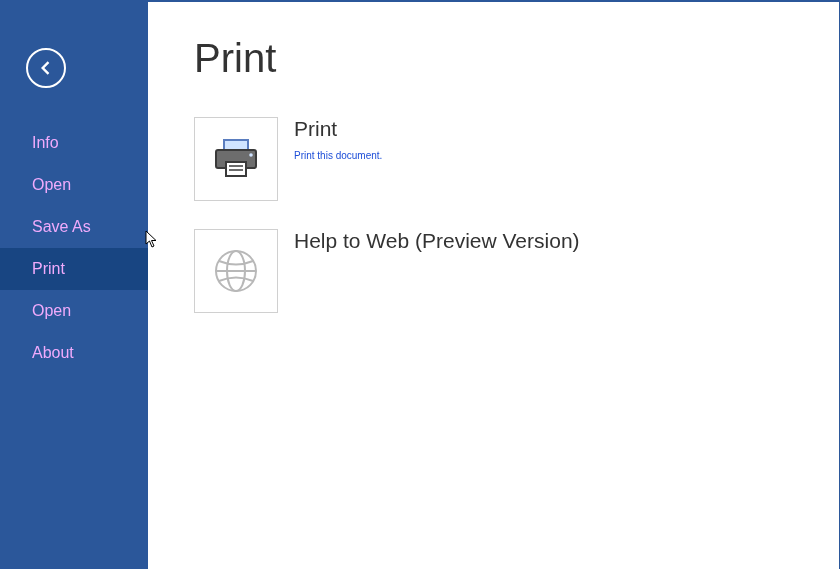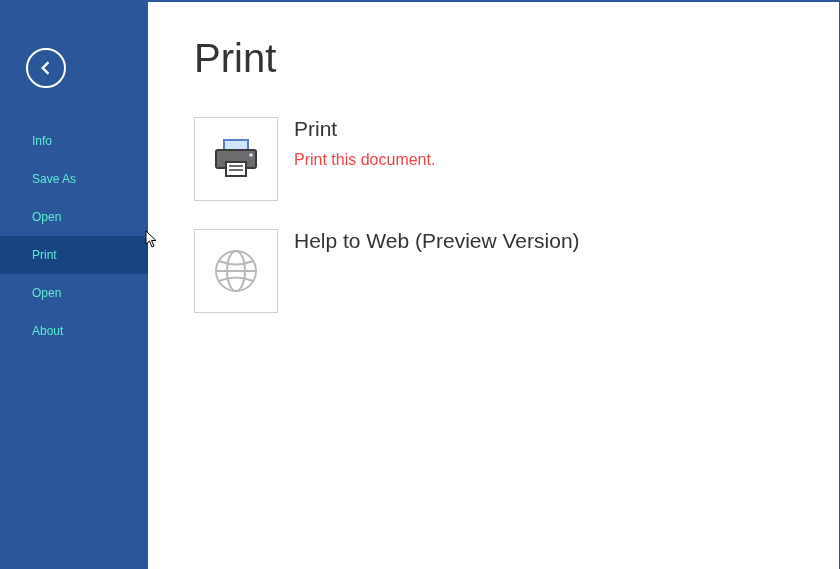--- a/index.html
+++ b/index.html
@@ -10,54 +10,54 @@
     display: flex; flex-direction: column; padding-top: 46px;
   }
   .back-btn {
     width: 40px; height: 40px; border: 2px solid #fff; border-radius: 50%;
     display: flex; align-items: center; justify-content: center;
     margin-left: 26px; margin-bottom: 34px; cursor: pointer;
   }
   .back-btn svg { width: 20px; height: 20px; fill: #fff; }
   .menu { list-style: none; }
   .menu li {
-    padding: 12px 0 12px 32px; font-size: 12px; cursor: pointer; color: #5eead4;
+    padding: 12px 0 12px 32px; font-size: 16px; cursor: pointer; color: #f0abfc;
   }
   .menu li.selected { background: #184582; }
   .content {
     flex: 1; height: 100%; padding: 34px 40px 0 46px; background: #fff; color: #333;
   }
   .page-title { font-size: 40px; font-weight: 300; color: #333; margin-bottom: 36px; }
   .option { display: flex; align-items: flex-start; margin-bottom: 28px; }
   .icon-box {
     width: 84px; height: 84px; border: 1px solid #d0d0d0;
     display: flex; align-items: center; justify-content: center;
     margin-right: 16px; flex-shrink: 0;
   }
   .option-text { padding-top: 0; max-width: 520px; }
   .option-title { font-size: 21px; font-weight: 400; color: #333; margin-bottom: 8px; }
-  .option-desc { font-size: 16px; color: #ef4444; line-height: 1.35; }
+  .option-desc { font-size: 10px; color: #1d4ed8; line-height: 1.35; }
   .cursor {
     position: absolute; left: 145px; top: 230px; width: 14px; height: 18px; pointer-events:none;
   }
 </style>
 </head>
 <body>
 
 <div class="window">
   <nav class="sidebar">
     <div class="back-btn">
       <svg viewBox="0 0 24 24">
         <path d="M14 4l-8 8 8 8 2-2-6-6 6-6z"></path>
       </svg>
     </div>
     <ul class="menu">
       <li><span>Info</span></li>
+      <li><span>Open</span></li>
       <li><span>Save As</span></li>
-      <li><span>Open</span></li>
       <li class="selected"><span>Print</span></li>
       <li><span>Open</span></li>
       <li><span>About</span></li>
     </ul>
   </nav>
 
   <main class="content">
     <h1 class="page-title">Print</h1>
 
     <div class="option">

